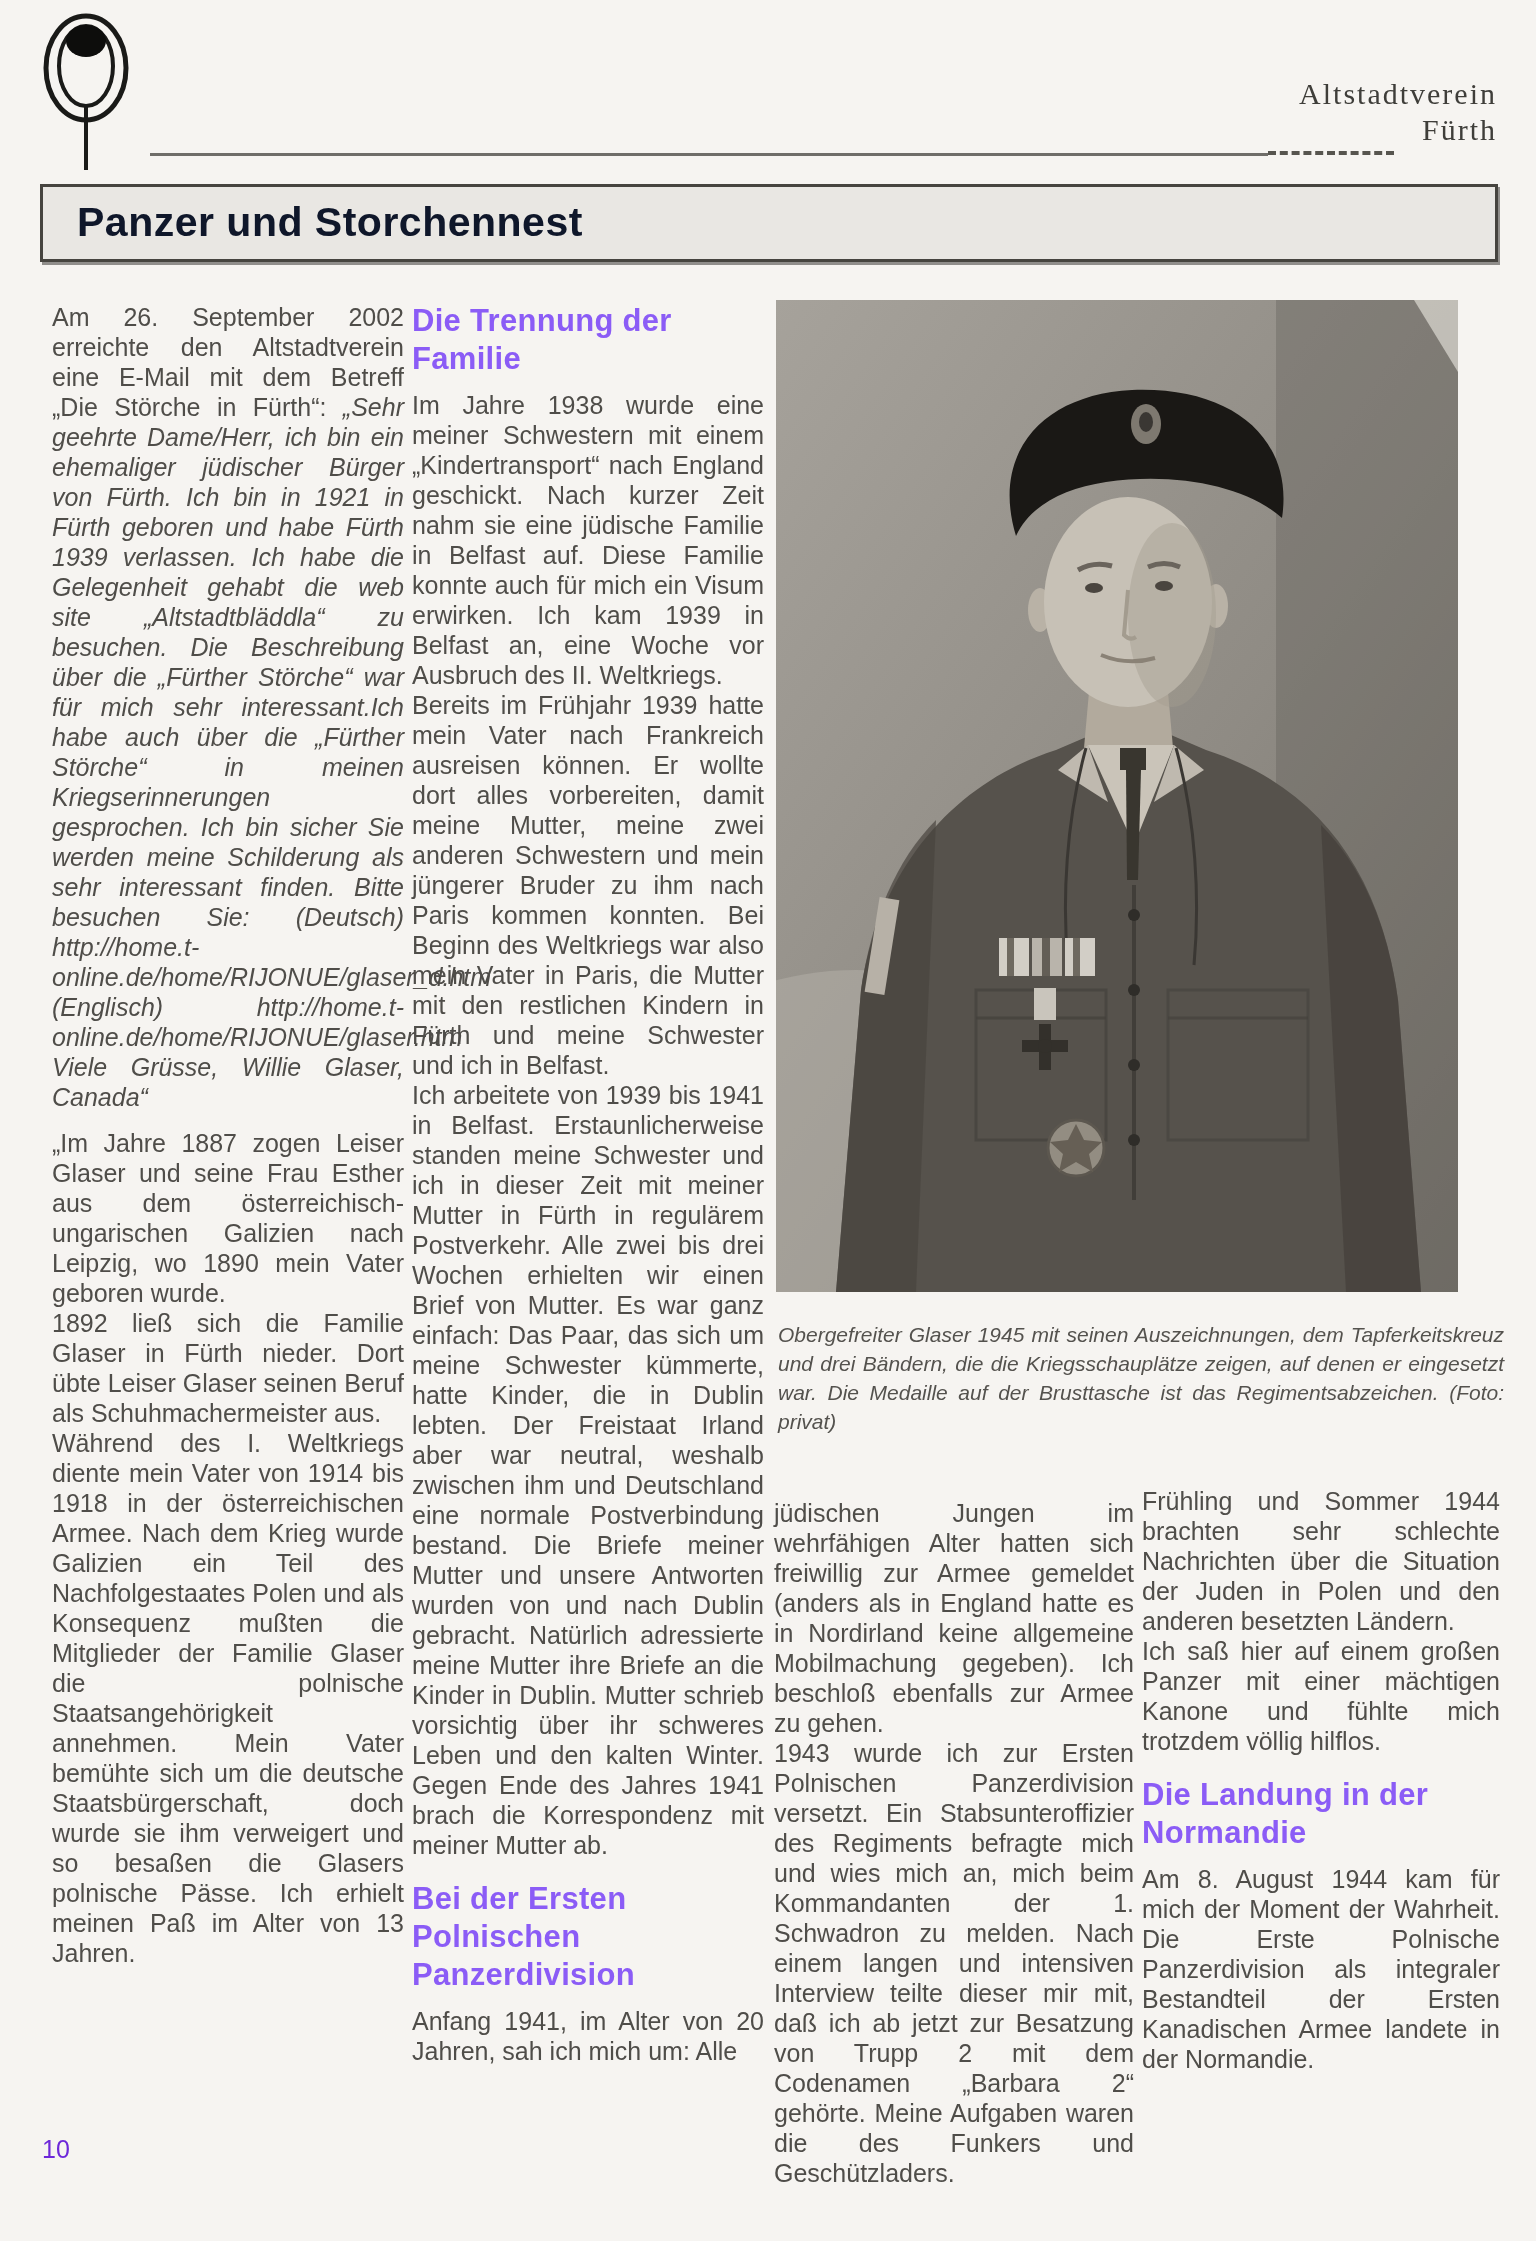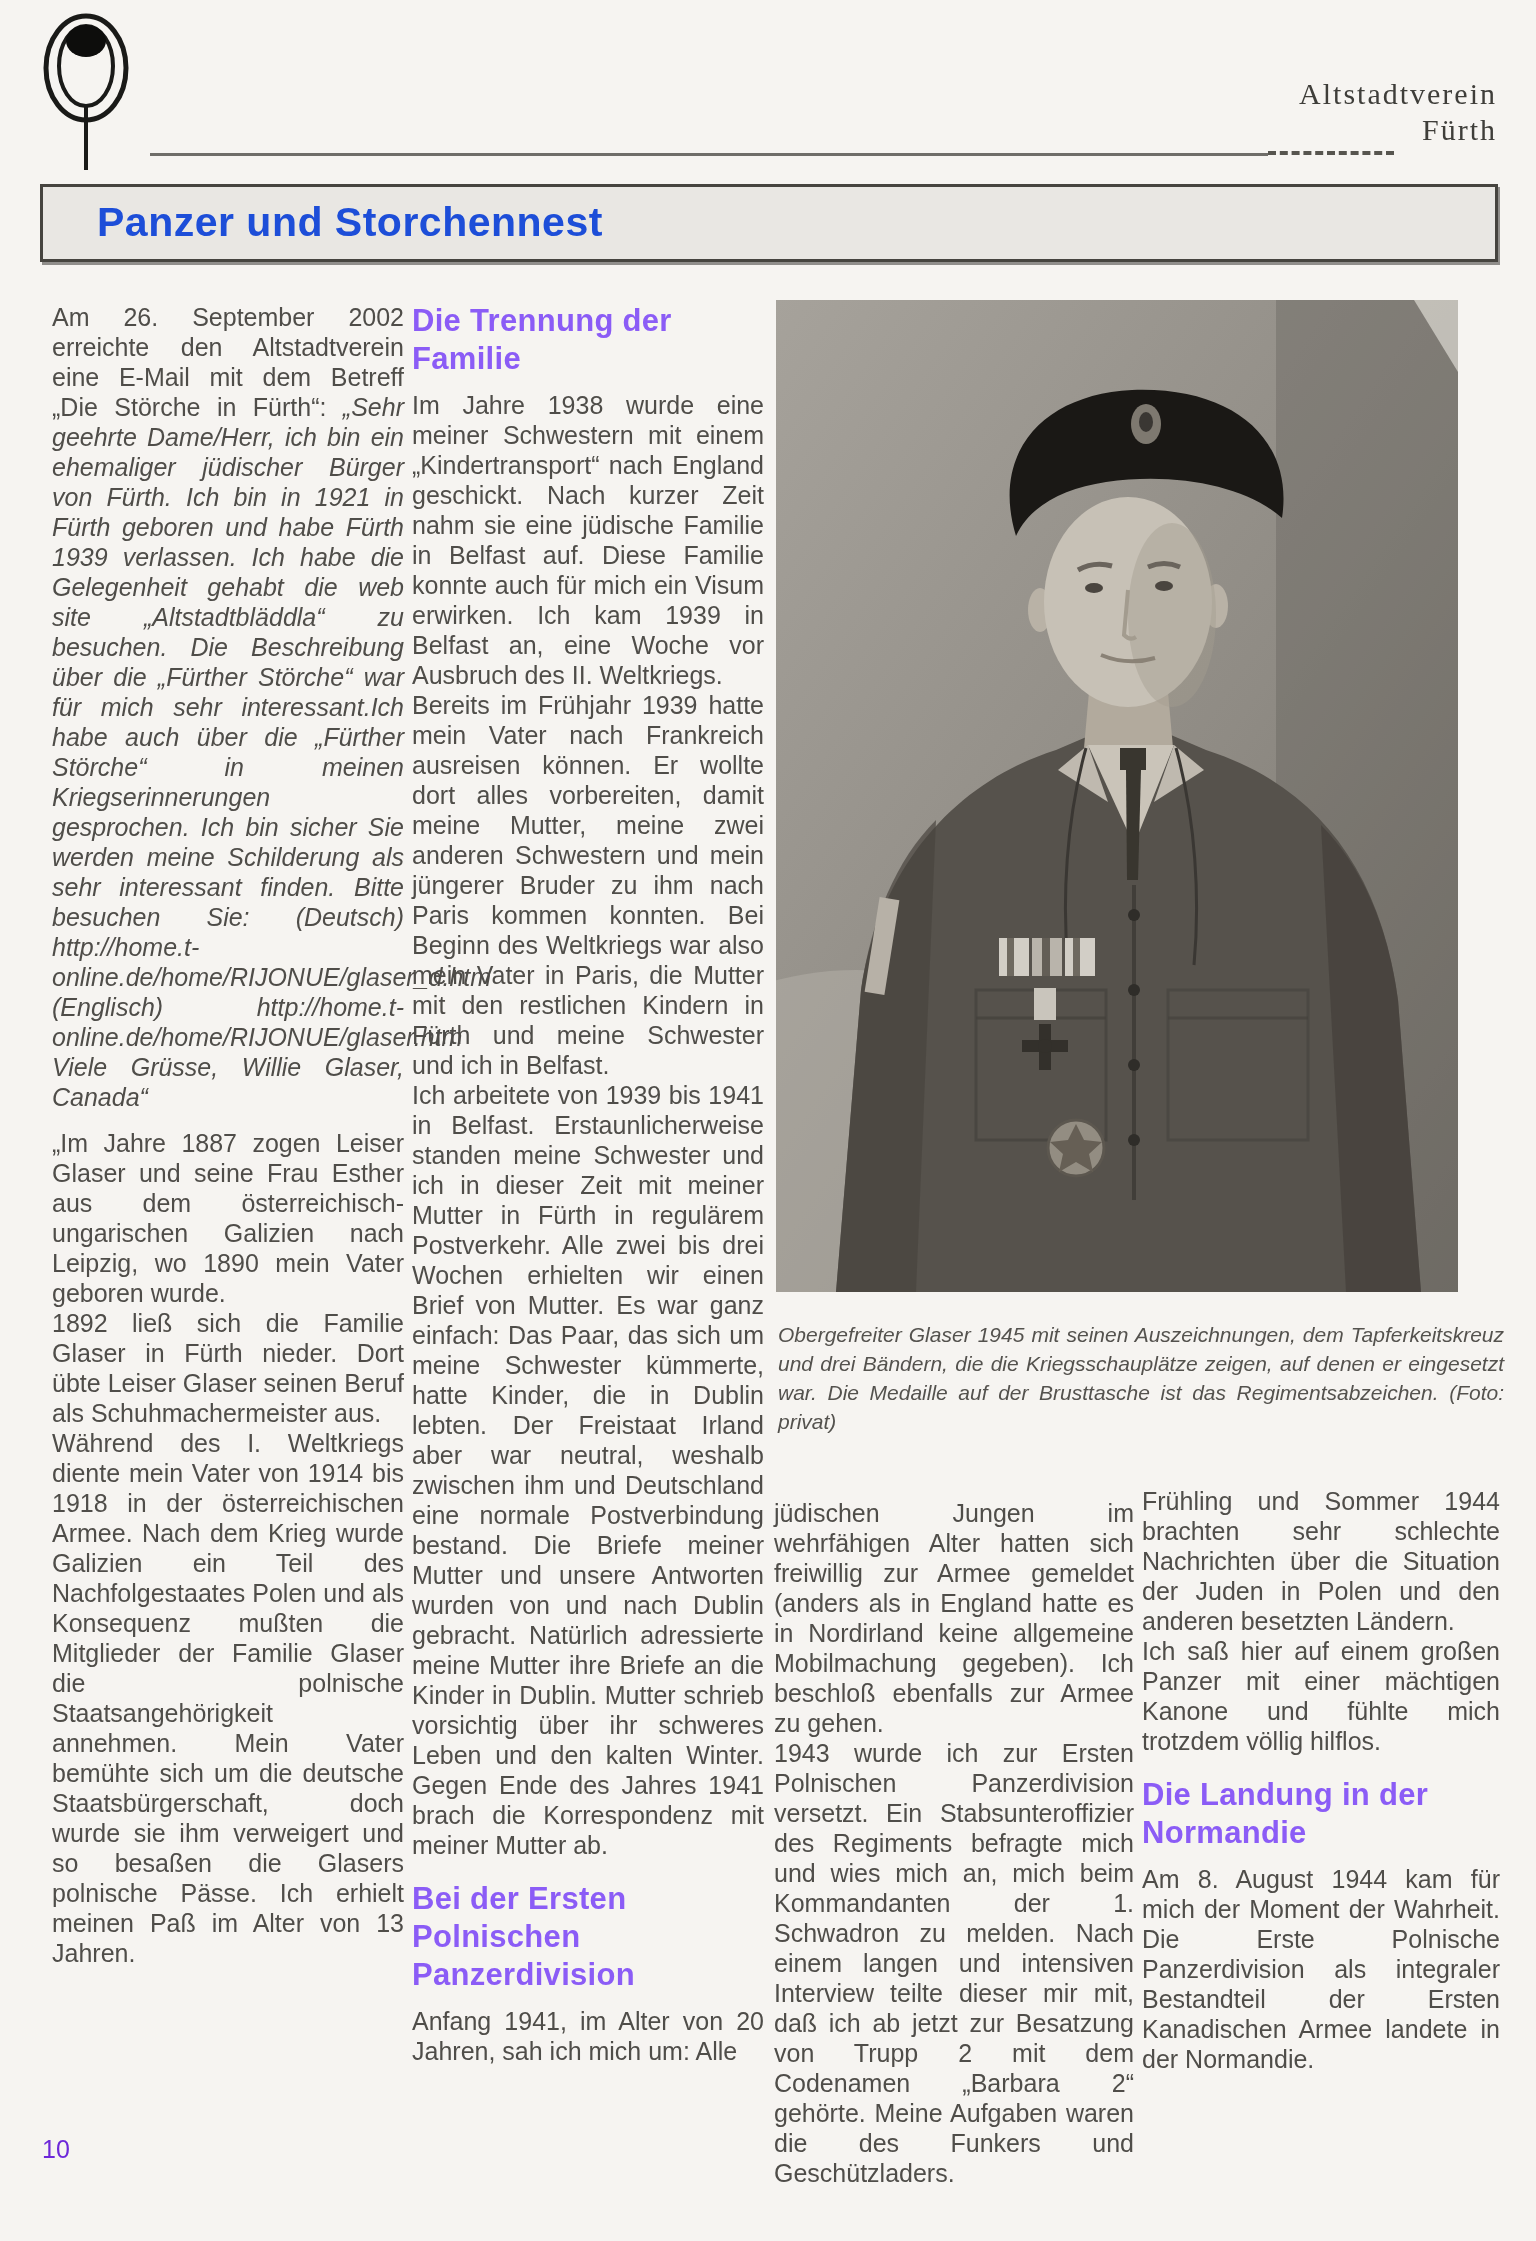--- a/index.html
+++ b/index.html
@@ -10,22 +10,22 @@
   .masthead{position:absolute;right:39px;top:76px;text-align:right;
             font-family:"Liberation Serif",serif;font-size:30px;line-height:36px;
             letter-spacing:2px;color:#3f3e3a;}
   .rule{position:absolute;left:150px;top:153px;width:1118px;height:3px;background:#6f6d69;}
   .rule-dashes{position:absolute;left:1268px;top:151px;width:126px;height:0;
                border-top:4px dashed #57554f;}
   
   .titlebox{position:absolute;left:40px;top:184px;width:1458px;height:78px;
             background:#e9e7e3;border:3px solid #46443f;box-sizing:border-box;
             box-shadow:2px 3px 0 rgba(60,58,54,.55);}
-  .title{font-size:41px;font-weight:bold;line-height:70px;padding-left:54px;
-         letter-spacing:.5px;color:#1d4ed8;}
+  .title{font-size:41px;font-weight:bold;line-height:70px;padding-left:34px;
+         letter-spacing:.5px;color:#0f172a;}
   
   .col{position:absolute;font-size:25px;line-height:30px;color:#4f4d49;
        text-align:justify;hyphens:auto;-webkit-hyphens:auto;}
   .col p{margin:0;}
   .col p.gap{margin-top:16px;}
   .col h2{margin:0 0 12px 0;font-size:31px;line-height:38px;color:#8b5cf6;
           letter-spacing:.3px;text-align:left;hyphens:auto;}
   .col h2.hgap{margin-top:20px;}
   .it{font-style:italic;}
   .col1{left:52px;top:302px;width:352px;}

